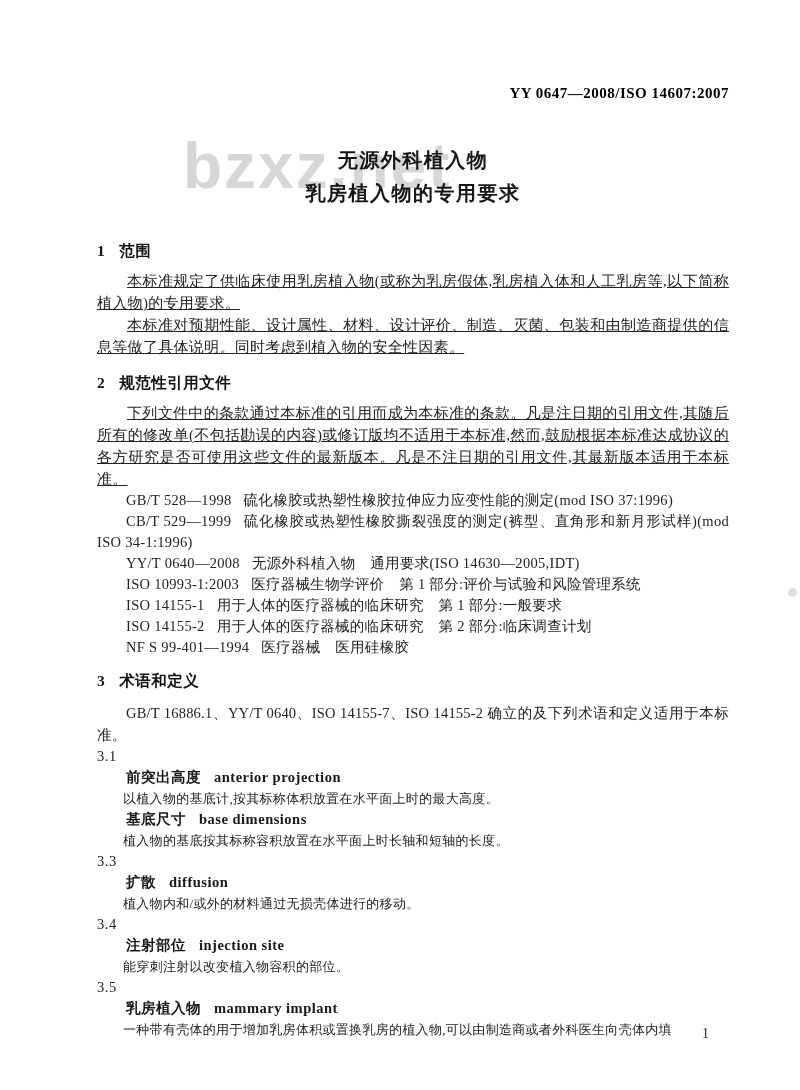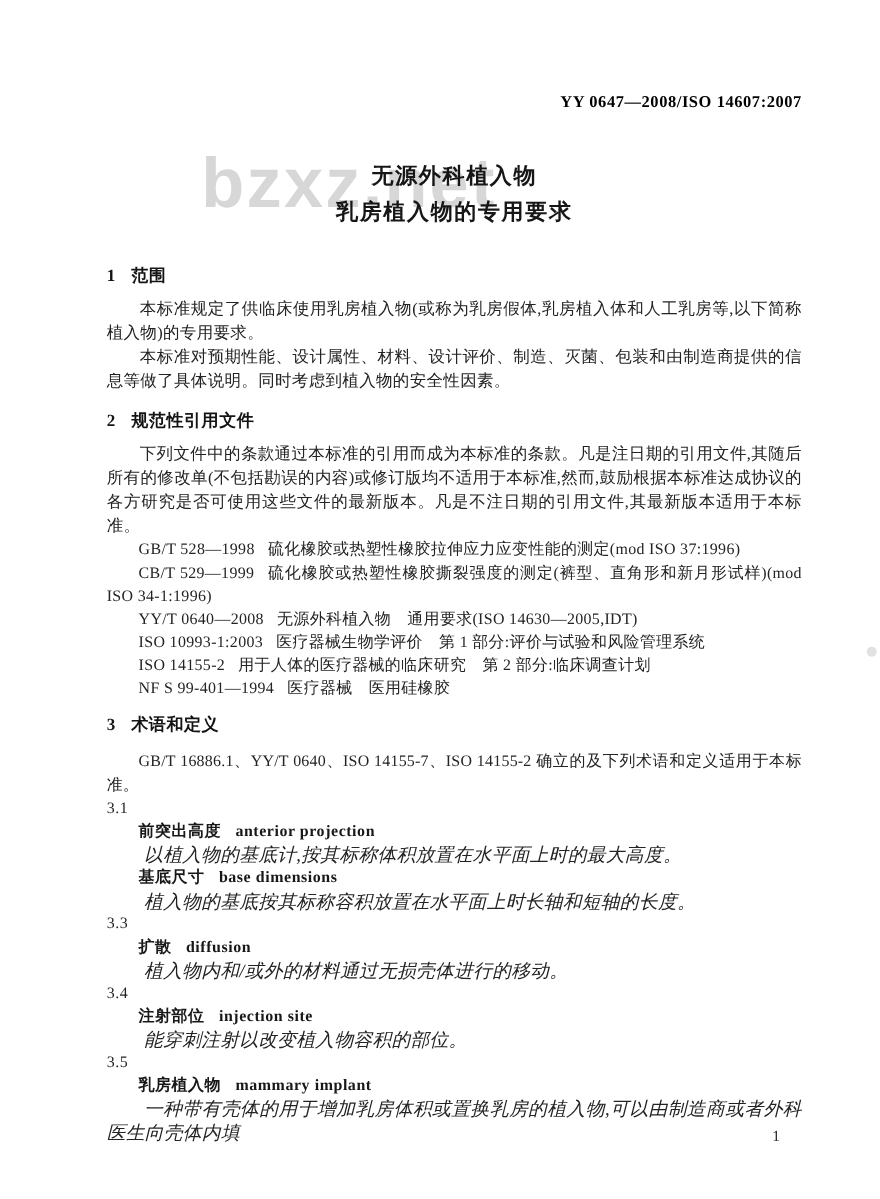--- a/index.html
+++ b/index.html
@@ -53,20 +53,21 @@
   }
   .sec-h.h2{margin-top:14px;}
   .sec-h.h3{margin:12px 0 10px 0;}
   .sec-num{margin-right:14px;}
   .para{
     margin:0;
     font-size:15px;line-height:22px;
     text-indent:2em;
     text-align:justify;
     letter-spacing:.3px;
+    text-decoration:underline;
   }
   .ref{
     margin:0;
     font-size:14.5px;line-height:21px;
     text-indent:2em;
     text-align:justify;
     letter-spacing:.3px;
   }
   .ref-title{margin-left:12px;}
   .terms-intro{
@@ -82,24 +83,23 @@
   .term-line{
     margin:0;
     font-size:14.5px;line-height:21px;
     text-indent:2em;
     font-weight:bold;color:#181818;
     letter-spacing:.5px;
   }
   .term-en{margin-left:13px;font-family:"Liberation Serif","DejaVu Serif",serif;}
   .term-def{
     margin:0;
-    font-size:17px;line-height:21px;
+    font-size:13px;line-height:21px;
     text-indent:2em;text-align:justify;
     letter-spacing:.3px;
-    font-style:italic;
   }
   .page-number{
     position:absolute;
     left:702px;top:1026px;
     font-size:14px;line-height:16px;
     color:#2a2a2a;
   }
   .scan-artifact{
     position:absolute;
     left:788px;top:588px;
@@ -131,20 +131,21 @@
 
     <div class="sec-h h2">
       <span class="sec-num">2</span><span>规范性引用文件</span>
     </div>
     <p class="para">下列文件中的条款通过本标准的引用而成为本标准的条款。凡是注日期的引用文件,其随后所有的修改单(不包括勘误的内容)或修订版均不适用于本标准,然而,鼓励根据本标准达成协议的各方研究是否可使用这些文件的最新版本。凡是不注日期的引用文件,其最新版本适用于本标准。</p>
 
     <p class="ref"><span class="ref-code">GB/T 528—1998</span><span class="ref-title">硫化橡胶或热塑性橡胶拉伸应力应变性能的测定(mod ISO 37:1996)</span></p>
     <p class="ref"><span class="ref-code">CB/T 529—1999</span><span class="ref-title">硫化橡胶或热塑性橡胶撕裂强度的测定(裤型、直角形和新月形试样)(mod ISO 34-1:1996)</span></p>
     <p class="ref"><span class="ref-code">YY/T 0640—2008</span><span class="ref-title">无源外科植入物　通用要求(ISO 14630—2005,IDT)</span></p>
     <p class="ref"><span class="ref-code">ISO 10993-1:2003</span><span class="ref-title">医疗器械生物学评价　第 1 部分:评价与试验和风险管理系统</span></p>
+    <p class="ref"><span class="ref-code">ISO 14155-1</span><span class="ref-title">用于人体的医疗器械的临床研究　第 1 部分:一般要求</span></p>
     <p class="ref"><span class="ref-code">ISO 14155-2</span><span class="ref-title">用于人体的医疗器械的临床研究　第 2 部分:临床调查计划</span></p>
     <p class="ref"><span class="ref-code">NF S 99-401—1994</span><span class="ref-title">医疗器械　医用硅橡胶</span></p>
 
     <div class="sec-h h3">
       <span class="sec-num">3</span><span>术语和定义</span>
     </div>
     <p class="terms-intro">GB/T 16886.1、YY/T 0640、ISO 14155-7、ISO 14155-2 确立的及下列术语和定义适用于本标准。</p>
 
     <div>
       <div class="term-num">3.1</div>

